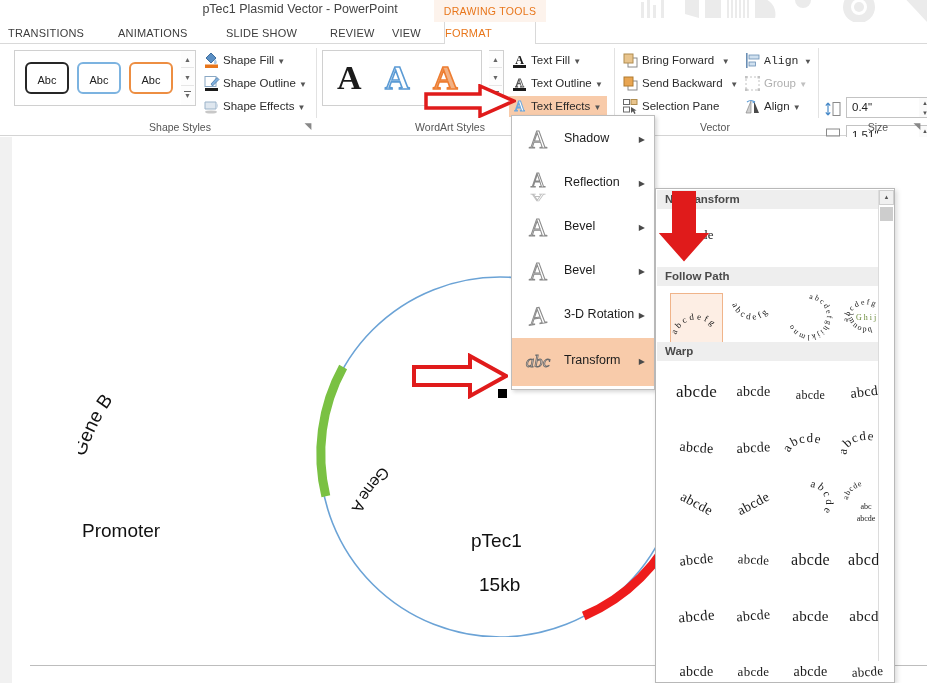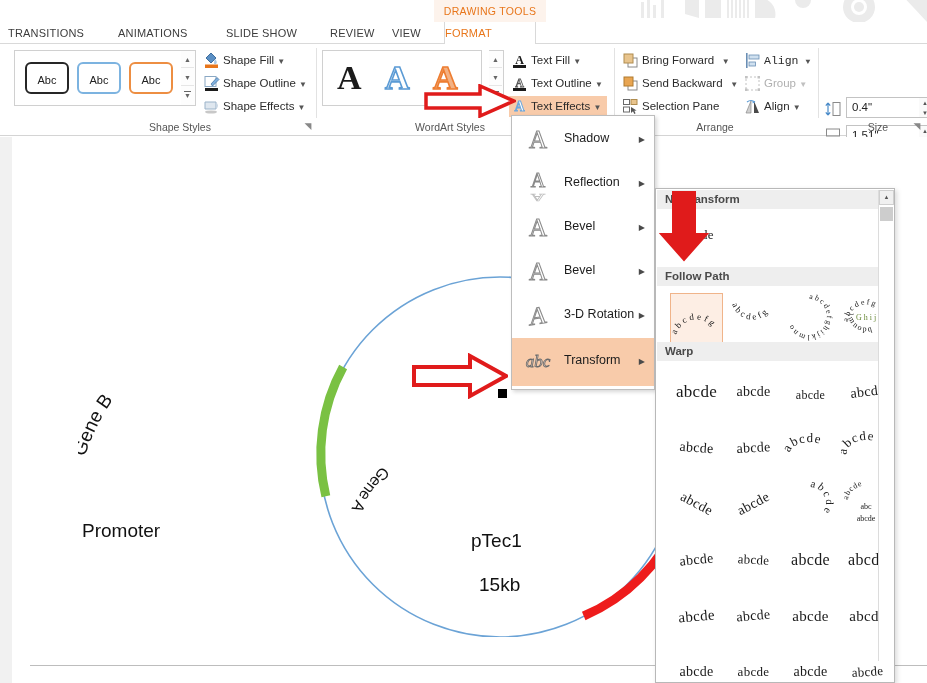--- a/index.html
+++ b/index.html
@@ -225,20 +225,21 @@
       <rect x="116" y="0" width="2" height="22"></rect>
         <rect x="120" y="0" width="2" height="22"></rect>
       <path d="M128 0 C146 2 150 14 148 22 L128 22 Z"></path>
       <circle cx="176" cy="4" r="8"></circle>
       <circle cx="232" cy="11" r="16"></circle>
       <path d="M272 -4 L300 -4 L300 26 Z"></path>
     </g>
     <circle cx="232" cy="11" r="8" fill="#ffffff"></circle>
     <circle cx="232" cy="11" r="5" fill="#ebebeb"></circle>
   </svg>
+  <div id="doc-title">pTec1 Plasmid Vector - PowerPoint</div>
   <div id="drawing-tools-tab">DRAWING TOOLS</div>
 </div>
 
 <div id="tabstrip">
   <div class="rtab" style="left:8px;width:106px;">TRANSITIONS</div>
   <div class="rtab" style="left:118px;width:100px;">ANIMATIONS</div>
   <div class="rtab" style="left:226px;width:102px;">SLIDE SHOW</div>
   <div class="rtab" style="left:330px;width:62px;">REVIEW</div>
   <div class="rtab" style="left:392px;width:46px;">VIEW</div>
   <div class="rtab active" style="left:444px;width:92px;">FORMAT</div>
@@ -378,21 +379,21 @@
   <div class="cmdrow" style="left:742px;top:52px;">
     <svg class="ic" viewBox="0 0 17 17">
       <path d="M10 3 L15 15 L10 15 Z" fill="#4a4a4a"></path>
       <path d="M7 3 L2 15 L7 15 Z" fill="#cfcfcf" stroke="#8a8a8a" stroke-width=".7"></path>
       <path d="M3 4 q4 -3 8 0" fill="none" stroke="#5b9bd5" stroke-width="1.2"></path>
       <path d="M11 4 l-2.6 -1.3 l0.4 2.8 z" fill="#5b9bd5"></path>
     </svg>
     <span>Align</span>
     <span class="car"> ▼</span>
   </div>
-  <div class="grp-label" style="left:650px;width:130px;">Arrange</div>
+  <div class="grp-label" style="left:650px;width:130px;">Vector</div>
   <div class="grp-sep" style="left:818px;"></div>
 
   <svg style="position:absolute;left:824px;top:56px;width:18px;height:18px;" viewBox="0 0 18 18">
     <path d="M4 3 l0 12 M4 3 l-2.2 2.6 M4 3 l2.2 2.6 M4 15 l-2.2 -2.6 M4 15 l2.2 -2.6" stroke="#4a8bc9" stroke-width="1.2" fill="none"></path>
     <rect x="9" y="2.5" width="7" height="13" fill="none" stroke="#8a8a8a" stroke-width="1"></rect>
   </svg>
   <div class="sizefield" style="left:846px;top:53px;">0.4"</div>
   <div class="sizespin" style="left:919px;top:53px;">
     <i style="top:1px;">▲</i>
     <i style="top:11px;">▼</i>

